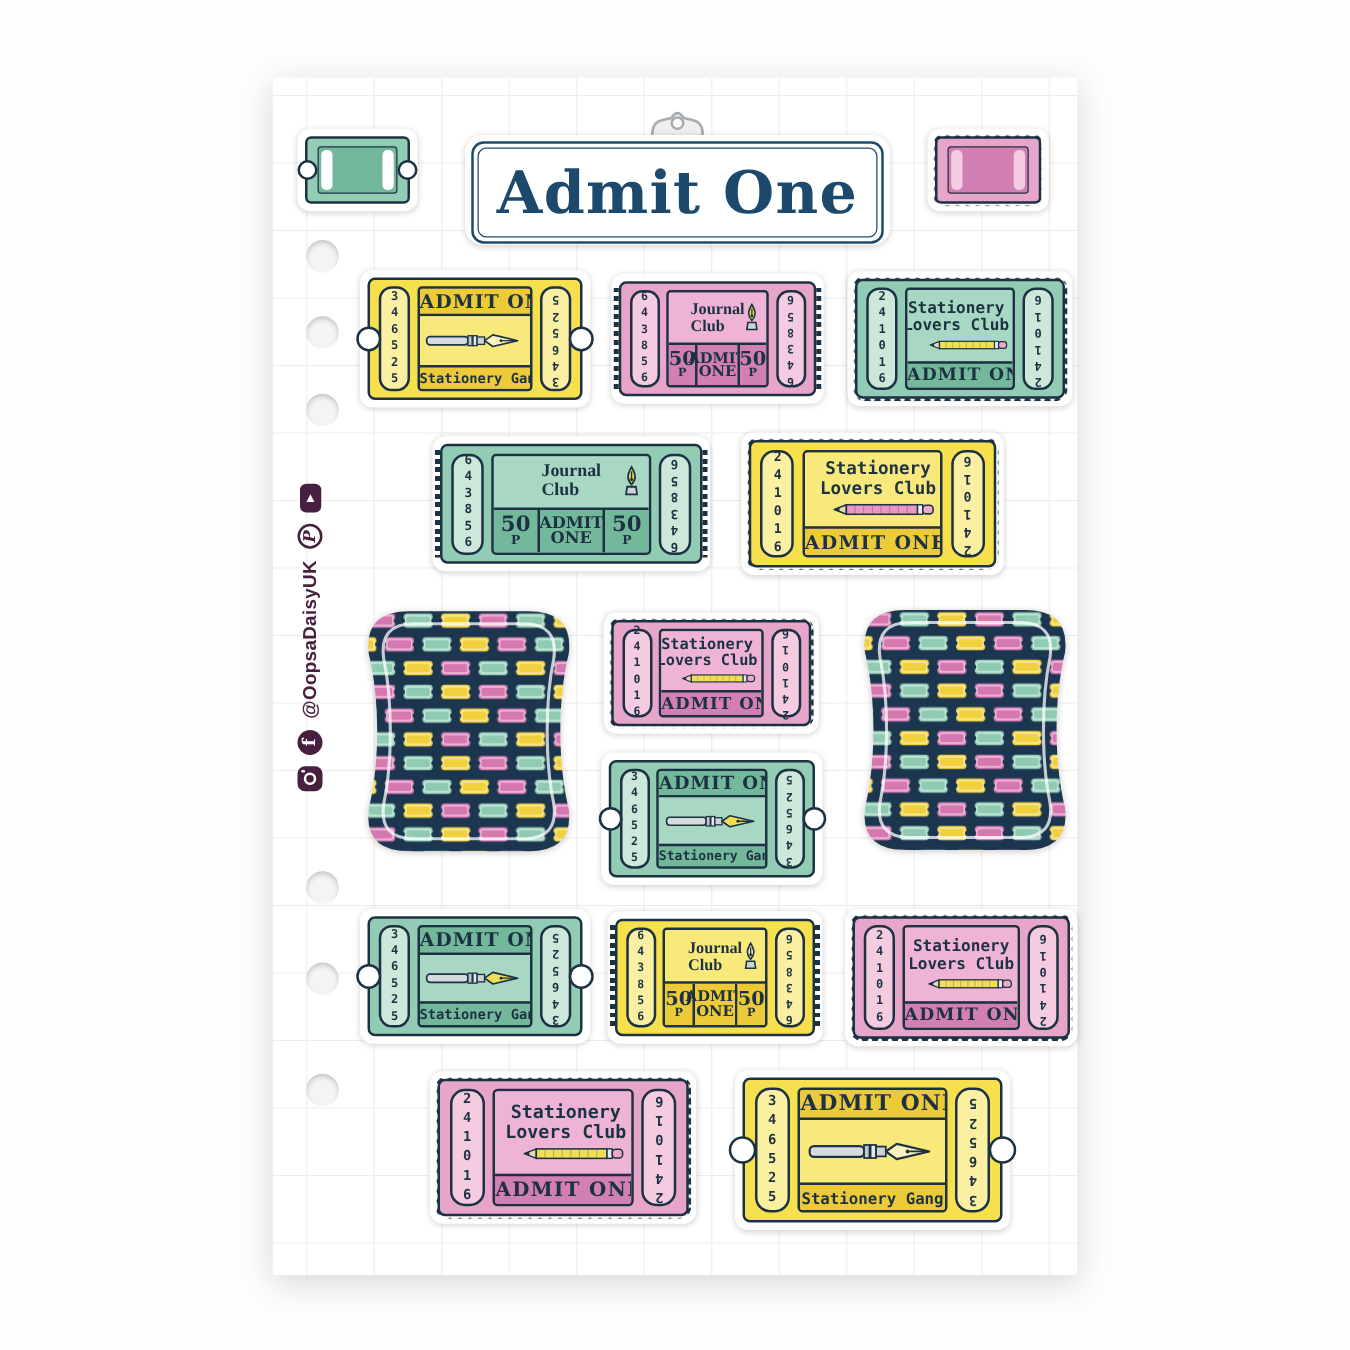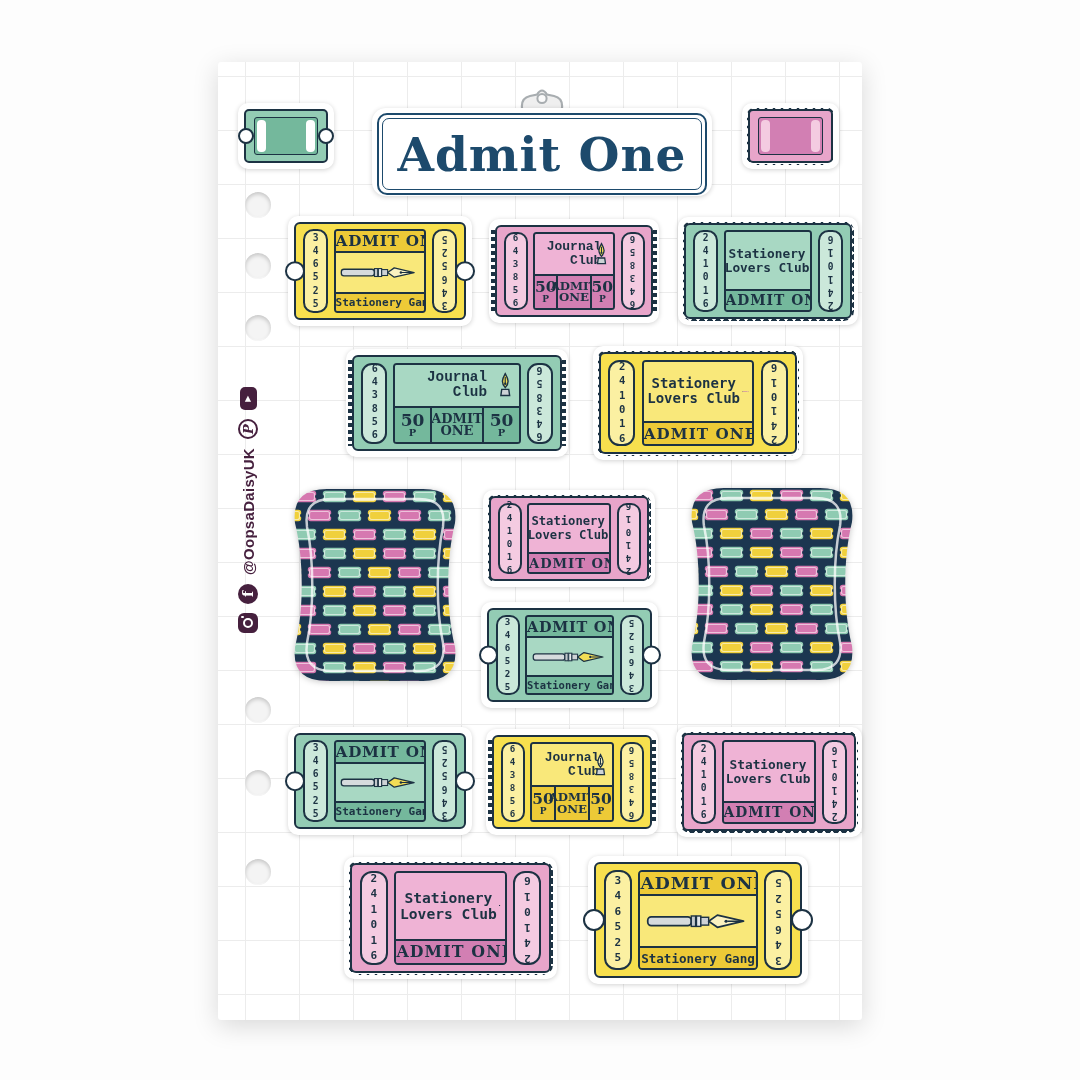--- a/index.html
+++ b/index.html
@@ -58,34 +58,34 @@
     font-size:1.05em;padding:.18em 0;border-top:2px solid var(--ink);white-space:nowrap;}
   .notch{position:absolute;width:1.5em;height:1.5em;background:#fff;border:2px solid var(--ink);
     border-radius:50%;top:50%;transform:translateY(-50%);z-index:2;}
   .notch.nl{left:-1.05em;}  .notch.nr{right:-1.05em;}
   
   .tB::before,.tB::after{content:"";position:absolute;top:3px;bottom:3px;width:4px;
     background:repeating-linear-gradient(to bottom,var(--ink) 0 4px,transparent 4px 7px);}
   .tB::before{left:-6px;} .tB::after{right:-6px;}
   .jtop{flex:1.25;background:var(--panel);display:flex;align-items:center;justify-content:center;
     position:relative;border-bottom:2px solid var(--ink);}
-  .jtitle{font-family:Liberation Mono, monospace;font-weight:700;font-size:1.3em;line-height:1.05;text-align:right;}
+  .jtitle{font-family:Liberation Serif, serif;font-weight:700;font-size:1.3em;line-height:1.05;text-align:left;}
   .jnib{position:absolute;right:.45em;top:50%;transform:translateY(-50%);height:2.4em;width:1.5em;}
   .jbot{flex:1;display:flex;min-height:0;}
   .jcell{flex:1;background:var(--cells);display:flex;flex-direction:column;align-items:center;
     justify-content:center;line-height:.95;min-width:0;}
   .jcell.mid{flex:1.45;border-left:2px solid var(--ink);border-right:2px solid var(--ink);}
   .jprice{font-family:"DejaVu Serif",serif;font-weight:700;font-size:1.55em;}
   .junit{font-family:"DejaVu Serif",serif;font-weight:700;font-size:.9em;}
   .jadmit{font-family:"DejaVu Serif",serif;font-weight:700;font-size:1.18em;}
   
   .scallop::before{content:"";position:absolute;inset:-4px;z-index:-1;border-radius:10px;
     background-image:radial-gradient(circle at 4px 4px,var(--ink) 2.6px,transparent 3px);
     background-size:8px 8px;}
-  .lpanel{flex:1;background:var(--panel);display:flex;flex-direction:row;align-items:center;
+  .lpanel{flex:1;background:var(--panel);display:flex;flex-direction:column;align-items:flex-end;
     justify-content:center;gap:.18em;padding:.15em .3em;min-height:0;}
   .ltitle{font-family:"DejaVu Sans Mono",monospace;font-weight:700;font-size:1.22em;line-height:1.1;
     text-align:center;white-space:nowrap;}
   .lpencil{width:82%;height:1.15em;}
   .lpencil svg{width:100%;height:100%;display:block;}
   .lband{background:var(--cells);border-top:2px solid var(--ink);text-align:center;
     font-family:"DejaVu Serif",serif;font-weight:700;font-size:1.32em;letter-spacing:.07em;
     padding:.1em 0;white-space:nowrap;}
   
   .clip{position:absolute;left:296px;top:26px;width:56px;height:48px;}

